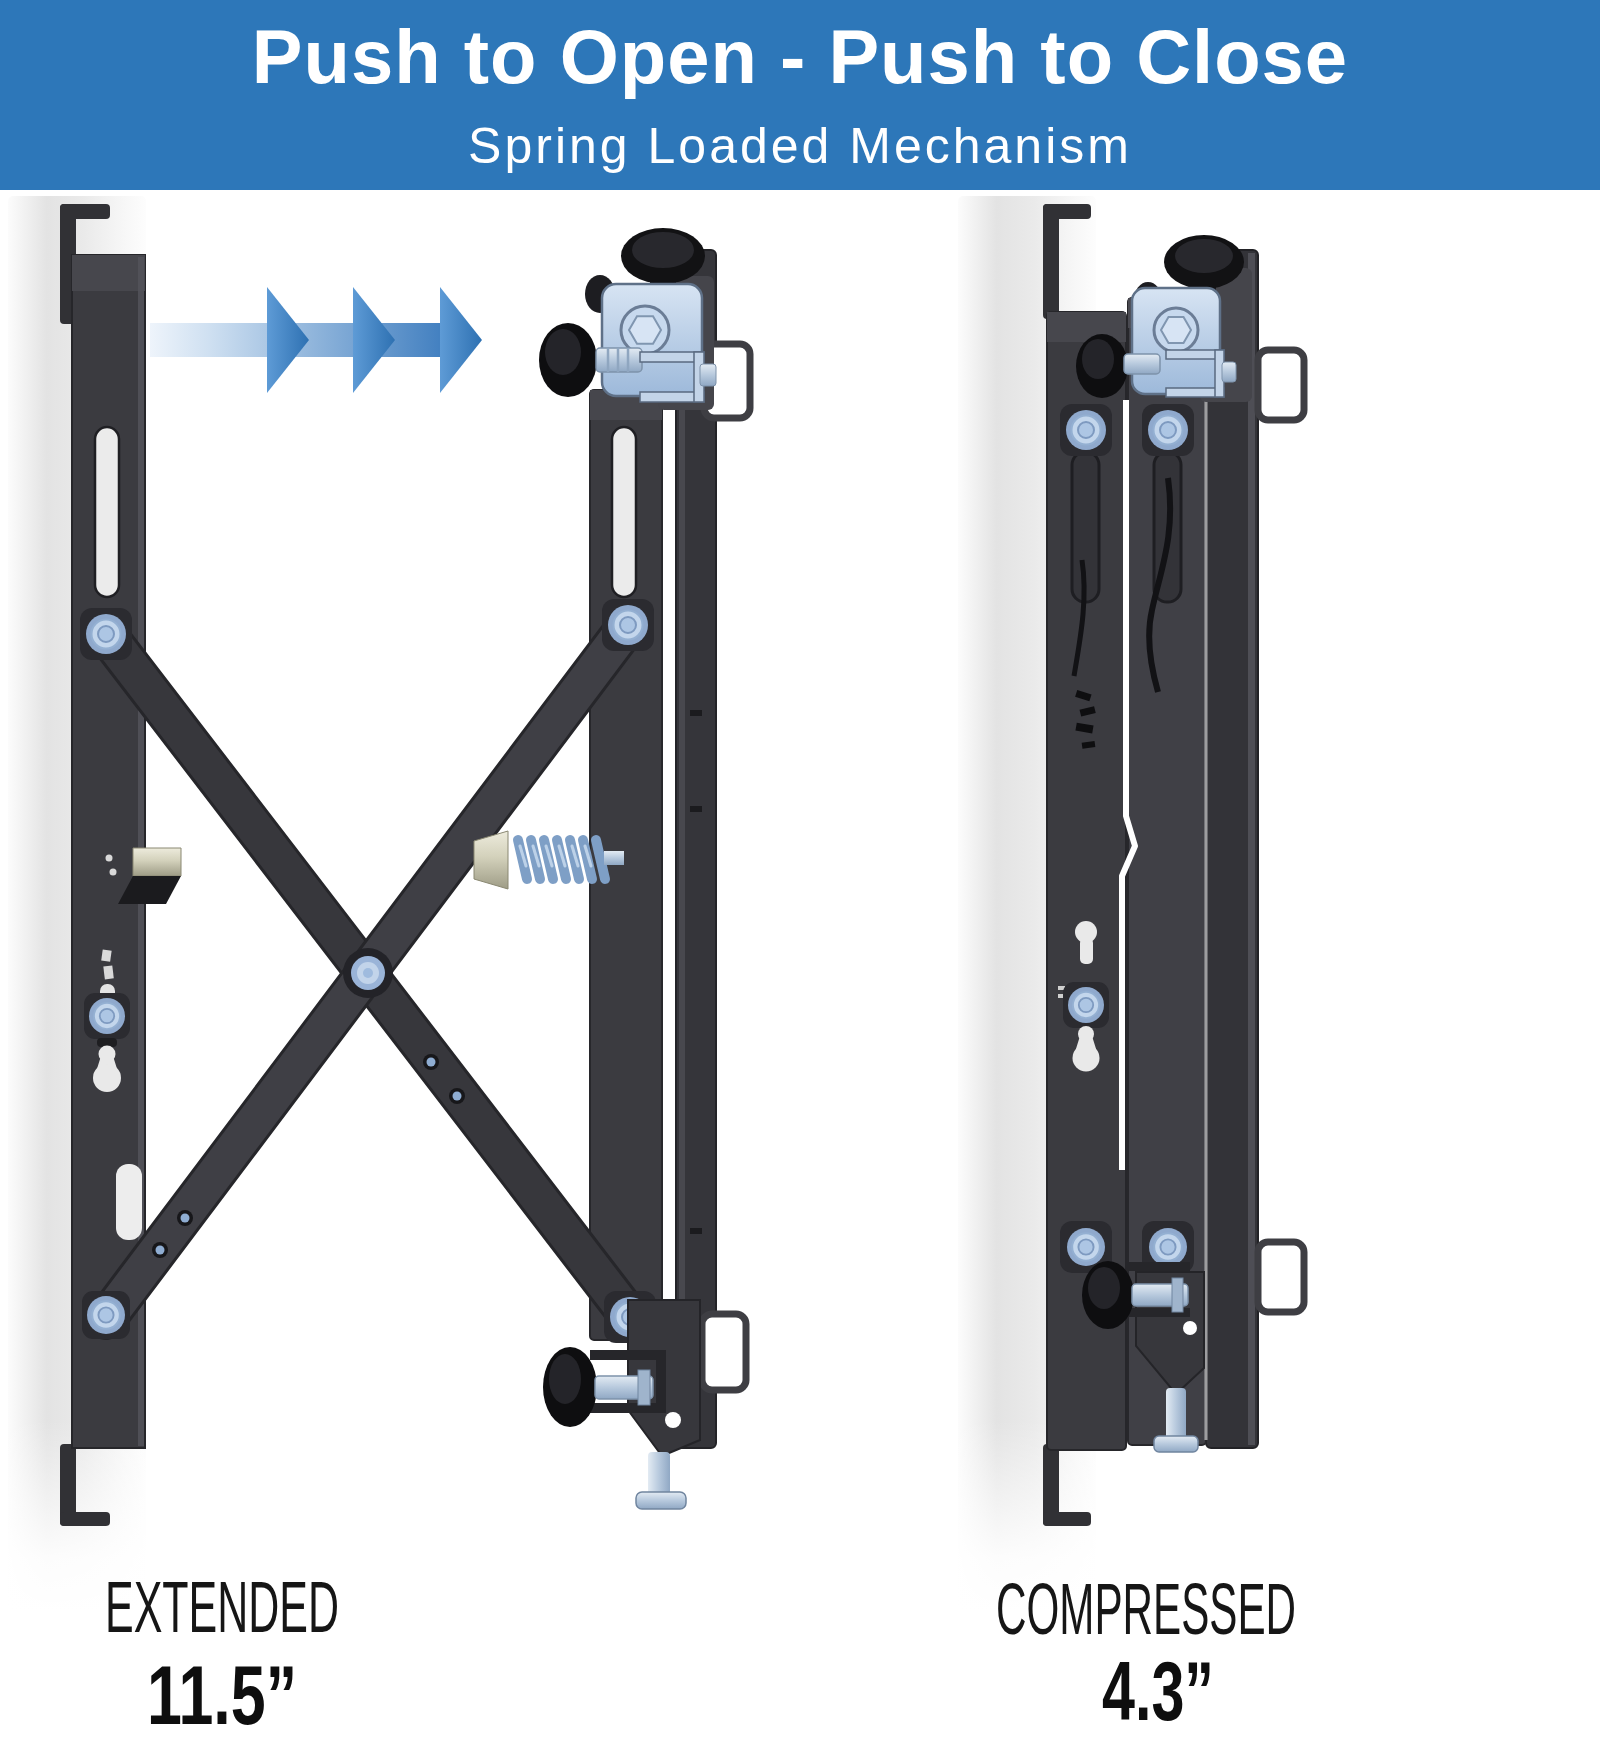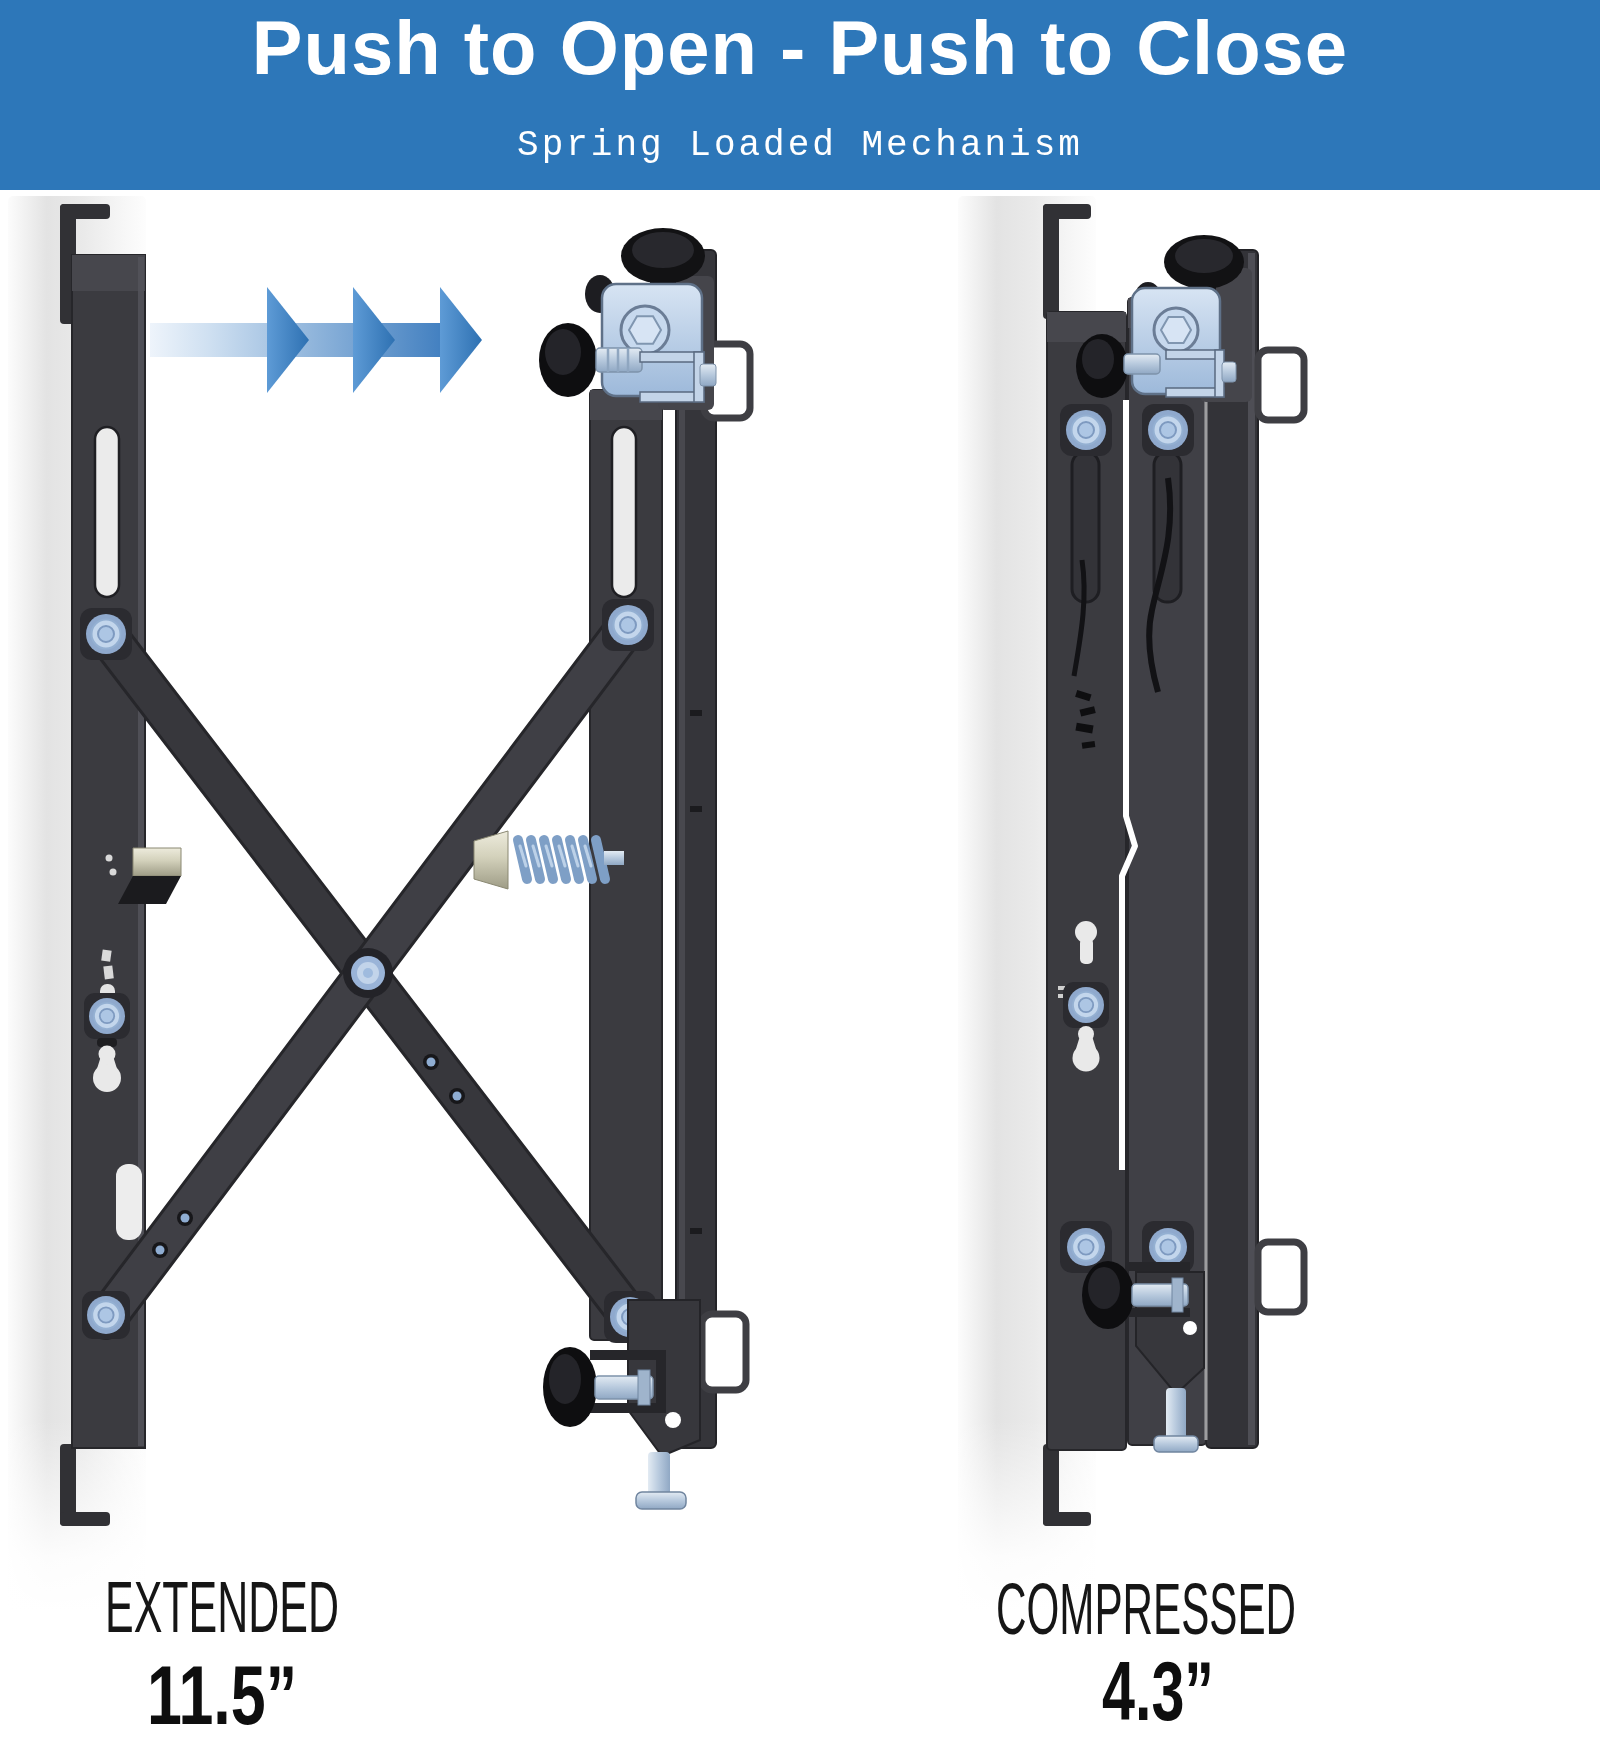--- a/index.html
+++ b/index.html
@@ -12,22 +12,22 @@
   .banner{
     width:1600px;height:190px;background:var(--header-blue);
     display:flex;flex-direction:column;align-items:center;justify-content:center;
     box-sizing:border-box;gap:26px;
   }
   .banner h1{
     margin:0;color:#fff;font-size:76px;font-weight:bold;line-height:1;letter-spacing:1px;
     font-family:"Liberation Sans",sans-serif;
   }
   .banner p{
-    margin:16px;color:#fff;font-size:36px;font-weight:normal;line-height:1;letter-spacing:3px;
-    font-family:Liberation Mono, monospace;
+    margin:0;color:#fff;font-size:50px;font-weight:normal;line-height:1;letter-spacing:3px;
+    font-family:Liberation Sans, sans-serif;
   }
   svg{display:block;}
   svg text{font-family:"Liberation Sans",sans-serif;}
   .fig-label{font-size:72px;fill:var(--label-text);font-weight:normal;}
   .fig-value{font-size:84px;fill:#0e0e0e;font-weight:bold;}
 </style>
 </head>
 <body>
 
 <header class="banner">

